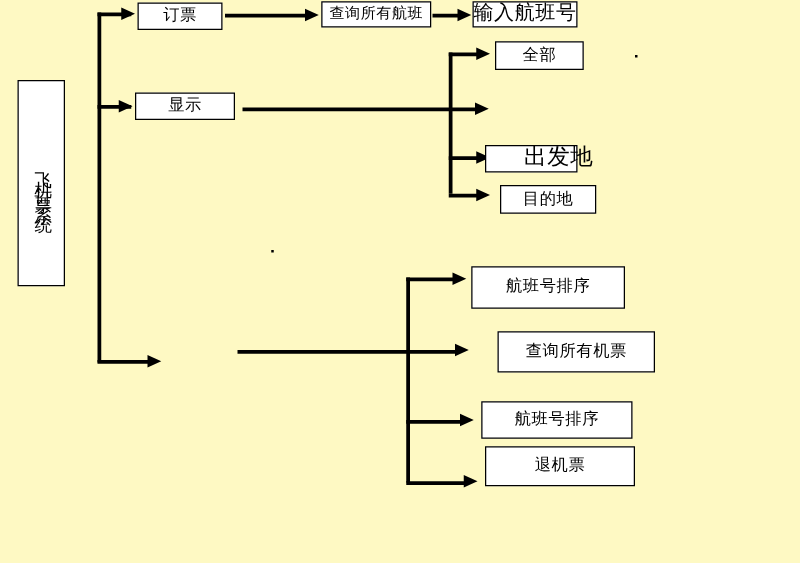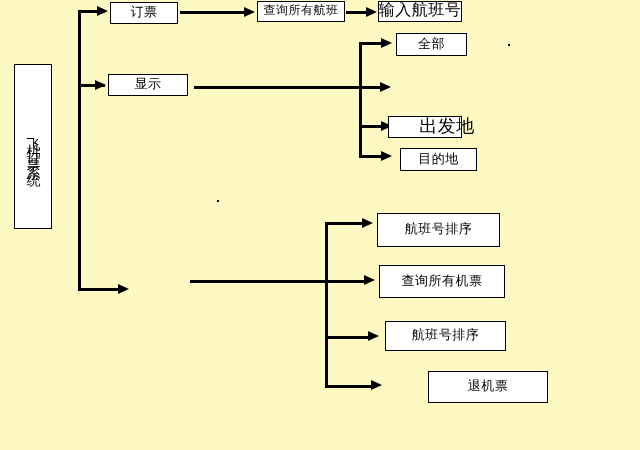--- a/index.html
+++ b/index.html
@@ -142,26 +142,26 @@
 
   <div class="edge-h" style="left:325px; top:336px; width:45px;"></div>
   <div class="arrowhead" style="left:368px; top:331px;"></div>
 
   <div class="edge-h" style="left:325px; top:385px; width:48px;"></div>
   <div class="arrowhead" style="left:371px; top:380px;"></div>
 
   <div class="node" id="node-ticket-info-entry" style="left: 377px; top: 213px; width: 123px; height: 34px; font-size: 13px;">
     <span>航班号排序</span>
   </div>
-  <div class="node" id="node-query-all-tickets" style="left: 379px; top: 265px; width: 126px; height: 33px; font-size: 13px;">
+  <div class="node" id="node-query-all-tickets" style="left: 398px; top: 265px; width: 126px; height: 33px; font-size: 13px;">
     <span>查询所有机票</span>
   </div>
   <div class="node" id="node-sort-by-flight-no" style="left: 385px; top: 321px; width: 121px; height: 30px; font-size: 13px;">
     <span>航班号排序</span>
   </div>
-  <div class="node" id="node-refund-ticket" style="left: 388px; top: 371px; width: 120px; height: 32px; font-size: 13px; margin-left: 40px;">
+  <div class="node" id="node-refund-ticket" style="left: 388px; top: 357px; width: 120px; height: 32px; font-size: 13px;">
     <span>退机票</span>
   </div>
 
   <div class="speck" id="speck-0" style="left: 217px; top: 200px;"></div>
   <div class="speck" id="speck-1" style="left: 508px; top: 44px;"></div>
 
 </div>
 
 </body></html>

